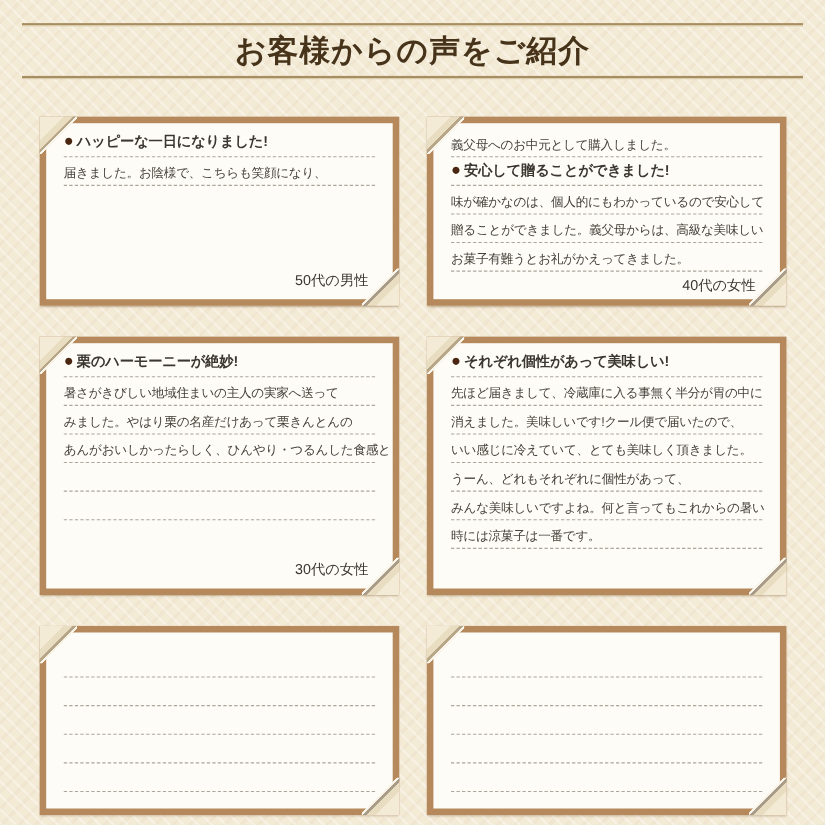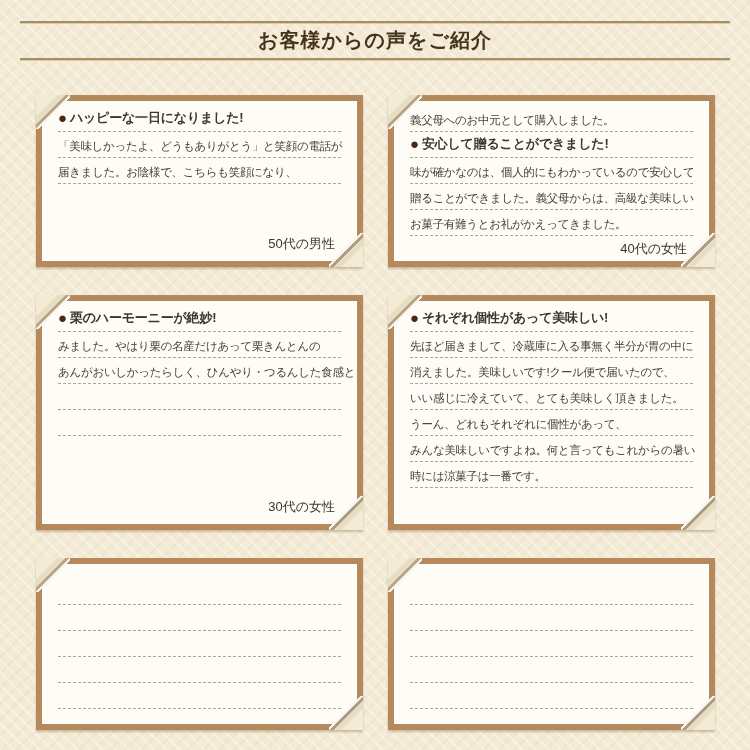--- a/index.html
+++ b/index.html
@@ -14,21 +14,21 @@
   }
 
   
   .header{padding-top:21px;}
   .header-rule{
     margin:0 20px;height:3px;
     background:linear-gradient(to bottom,#a78d62 0 2px,#dbcca9 2px 3px);
   }
   .header-title{
     text-align:center;
-    font-size:20px;font-weight:700;
+    font-size:28px;font-weight:700;
     color:var(--header-text,#46331a);
     padding:3px 0 4px;
     letter-spacing:1px;
   }
 
   
   .cards{
     margin:34px 36px 0;
     display:grid;
     grid-template-columns:327px 327px;
@@ -113,21 +113,20 @@
 
 <div class="cards">
     <div class="card">
     <div class="fold fold-tl"></div>
     <div class="fold fold-br"></div>
     <div class="card-inner">
       <div class="line title-line">
         <span class="bullet">●</span>
         <span>ハッピーな一日になりました!</span>
       </div>
-        <div class="line body-line">「美味しかったよ、どうもありがとう」と笑顔の電話が</div>
         <div class="line body-line">届きました。お陰様で、こちらも笑顔になり、</div>
         <div class="author">50代の男性</div>
     </div>
   </div>
     <div class="card">
     <div class="fold fold-tl"></div>
     <div class="fold fold-br"></div>
     <div class="card-inner">
       <div class="line body-line">義父母へのお中元として購入しました。</div>
       <div class="line title-line">
@@ -141,20 +140,21 @@
     </div>
   </div>
     <div class="card">
     <div class="fold fold-tl"></div>
     <div class="fold fold-br"></div>
     <div class="card-inner">
       <div class="line title-line">
         <span class="bullet">●</span>
         <span>栗のハーモーニーが絶妙!</span>
       </div>
+      <div class="line body-line">暑さがきびしい地域住まいの主人の実家へ送って</div>
         <div class="line body-line">みました。やはり栗の名産だけあって栗きんとんの</div>
         <div class="line body-line">あんがおいしかったらしく、ひんやり・つるんした食感と</div>
         <div class="line body-line"></div>
         <div class="line body-line"></div>
         <div class="author">30代の女性</div>
     </div>
   </div>
     <div class="card">
     <div class="fold fold-tl"></div>
     <div class="fold fold-br"></div>

